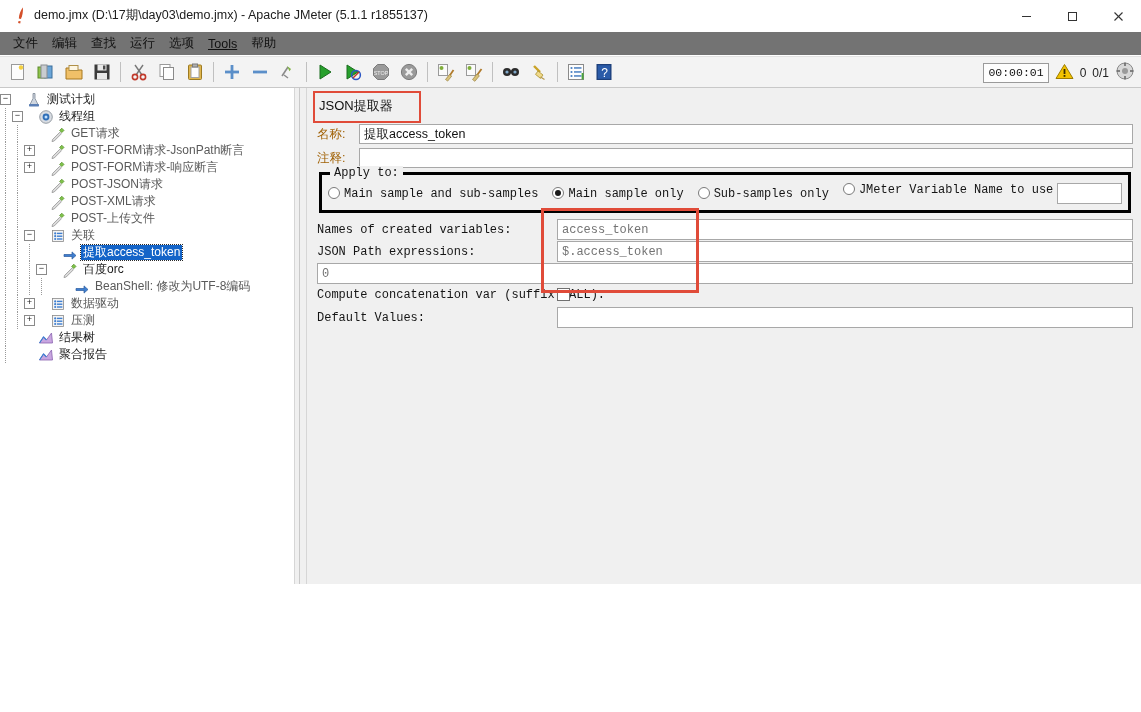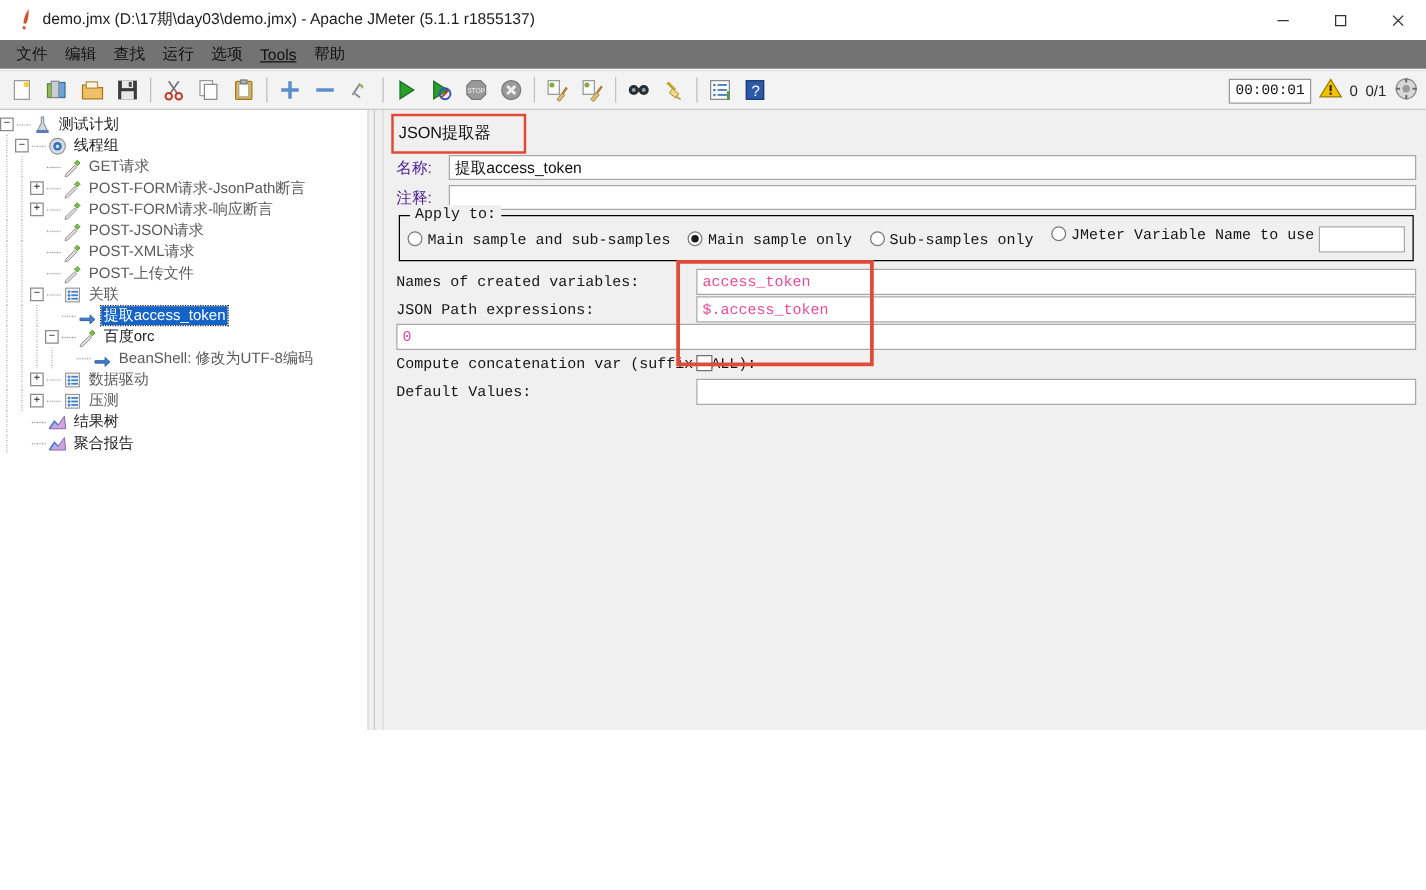--- a/index.html
+++ b/index.html
@@ -200,21 +200,21 @@
     pointer-events: none;
   }
   .form {
     padding: 0 8px 0 10px;
   }
   .row {
     display: flex; align-items: center;
     margin-bottom: 4px;
   }
   .lbl {
-    font-size: 12.5px; color: #4c1d95;
+    font-size: 12.5px; color: #a16207;
     font-family: "Liberation Sans", sans-serif;
     white-space: nowrap;
   }
   .lbl-mono {
     font-family: "Liberation Mono", monospace;
     font-size: 12px; color: #151515;
     white-space: nowrap;
   }
   .tfield {
     flex: 1;
@@ -225,21 +225,21 @@
     font-size: 12px;
     color: #111;
     padding: 1px 4px;
     line-height: 17px;
     white-space: nowrap; overflow: hidden;
   }
   .tfield.cjk { font-family: "Liberation Sans", sans-serif; font-size: 12.5px; }
 
   
   .groupbox {
-    border: 1px solid #000000;
+    border: 3px solid #000000;
     margin: 2px 2px 6px 2px;
     padding: 4px 6px 6px 6px;
     position: relative;
   }
   .group-legend {
     position: absolute; top: -9px; left: 8px;
     background: #f0f0f0;
     padding: 0 4px;
     font-family: "Liberation Mono", monospace;
     font-size: 12px; color: #151515;
@@ -263,21 +263,21 @@
     margin-left: 4px;
   }
 
   
   .frow { display: flex; align-items: center; height: 21px; margin-bottom: 1px; }
   .frow .lbl-mono { width: 240px; flex: none; }
   .fin {
     flex: 1; height: 21px;
     border: 1px solid #a8a8a8; background: #ffffff;
     font-family: "Liberation Mono", monospace;
-    font-size: 12px; color: #ec4899;
+    font-size: 12px; color: #737373;
     padding: 1px 4px; line-height: 18px;
     white-space: nowrap; overflow: hidden;
   }
   .chk {
     width: 13px; height: 13px;
     border: 1px solid #707070;
     background: #ffffff;
     flex: none;
   }
   .anno-box {

